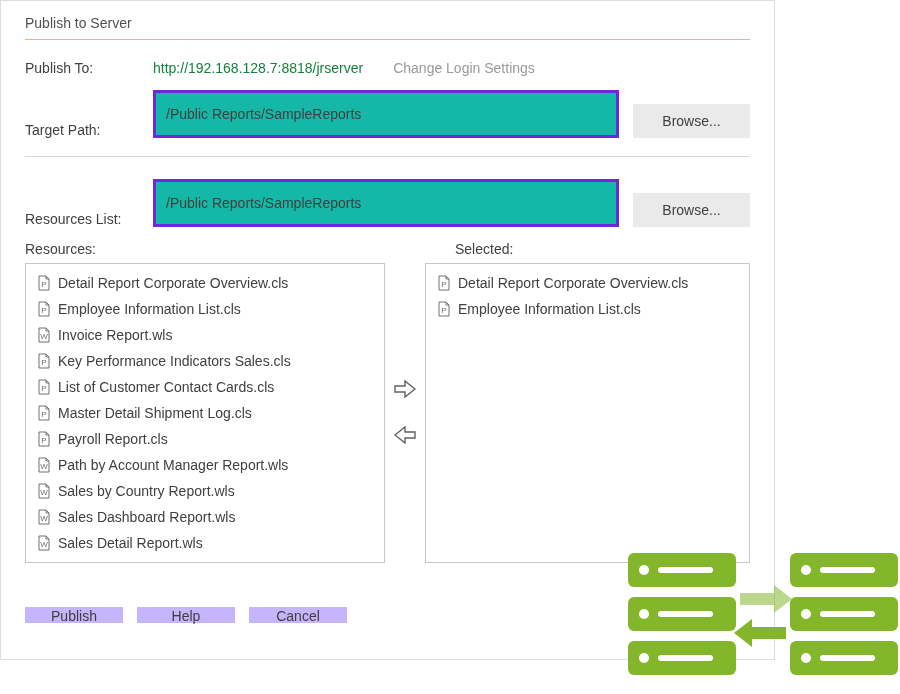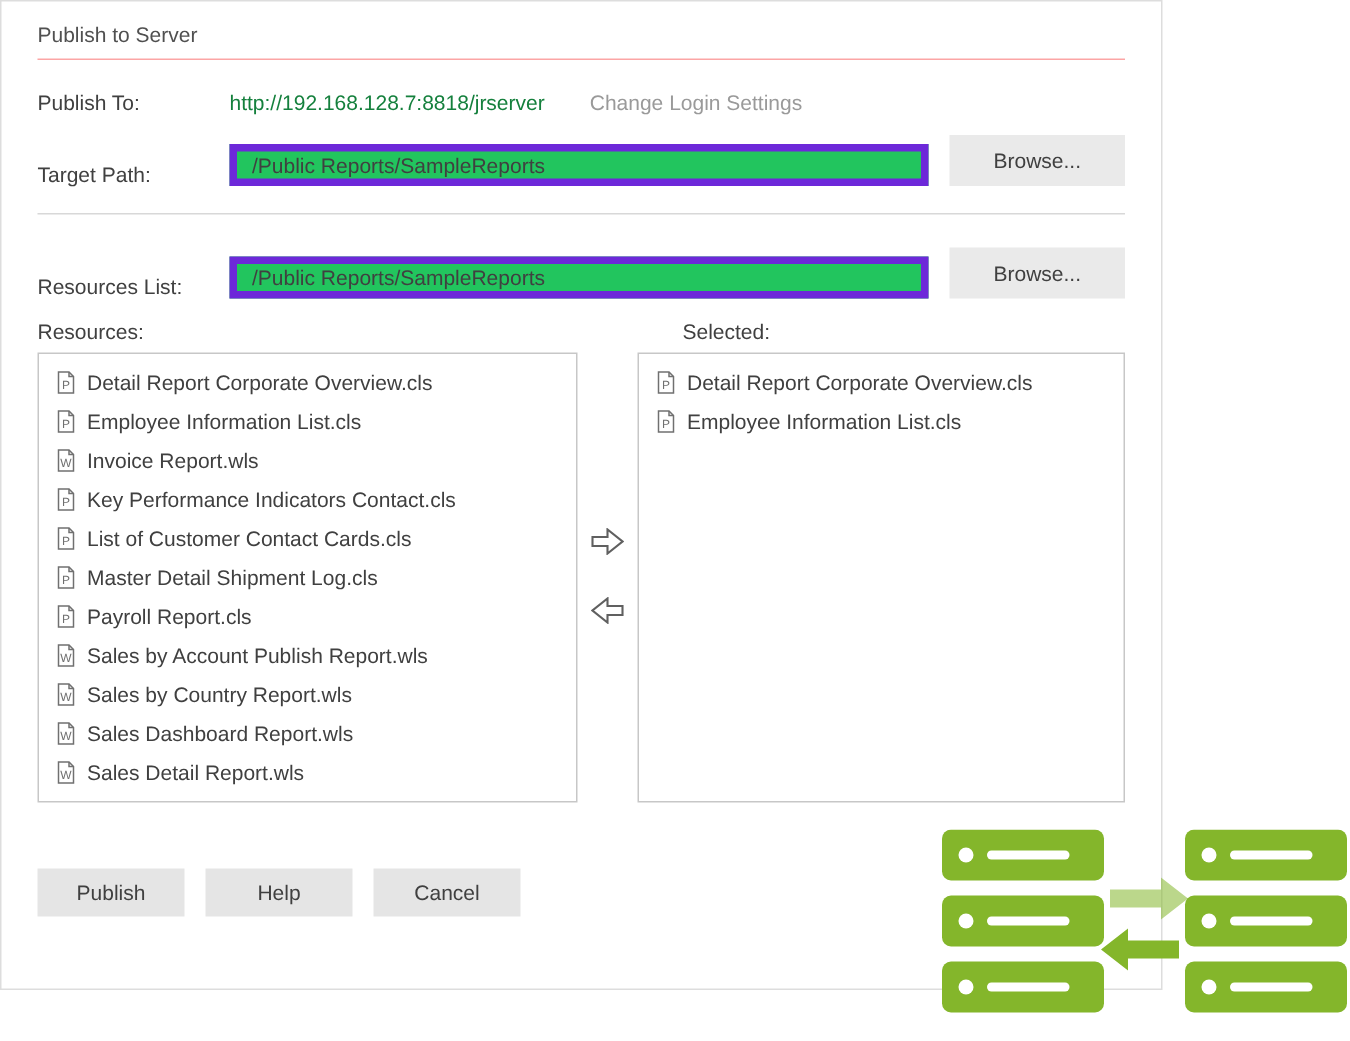--- a/index.html
+++ b/index.html
@@ -41,26 +41,26 @@
     flex-shrink: 0;
   }
   .url-text { color: #15803d; }
   .link {
     color: #9a9a9a;
     margin-left: 22px;
     cursor: pointer;
   }
   .text-input {
     flex: 1;
-    height: 28px;
-    border: 5px solid #6d28d9;
+    height: 48px;
+    border: 3px solid #6d28d9;
     padding: 0 10px;
     font-size: 14px;
     color: #404040;
-    background: #22c55e;
+    background: #14b8a6;
     outline: none;
   }
   .browse-btn {
     width: 117px;
     height: 34px;
     border: none;
     background: #eaeaea;
     color: #404040;
     font-size: 14px;
     cursor: pointer;
@@ -114,23 +114,23 @@
     width: 16px; height: 16px; flex-shrink: 0;
     display: inline-flex; align-items: center; justify-content: center;
   }
   .action-row {
     display: flex;
     gap: 14px;
     margin-top: 44px;
   }
   .action-btn {
     width: 98px;
-    height: 32px;
+    height: 16px;
     border: none;
-    background: #e5e5e5;
+    background: #c4b5fd;
     color: #404040;
     font-size: 14px;
     cursor: pointer;
   }
   .decor {
     position: absolute;
     right: 2px;
     bottom: 8px;
     pointer-events: none;
   }
@@ -204,21 +204,21 @@
           <span>Invoice Report.wls</span>
         </div>
         <div class="list-item">
           <span class="file-icon">
             <svg width="16" height="16" viewBox="0 0 16 16">
               <path d="M3 1 h7 l3 3 v11 h-10 z" fill="none" stroke="#707070" stroke-width="1"></path>
               <path d="M10 1 v3 h3" fill="none" stroke="#707070" stroke-width="1"></path>
               <text x="8" y="12" text-anchor="middle" font-size="8" fill="#707070" font-family="Arial">P</text>
             </svg>
           </span>
-          <span>Key Performance Indicators Contact.cls</span>
+          <span>Key Performance Indicators Sales.cls</span>
         </div>
         <div class="list-item">
           <span class="file-icon">
             <svg width="16" height="16" viewBox="0 0 16 16">
               <path d="M3 1 h7 l3 3 v11 h-10 z" fill="none" stroke="#707070" stroke-width="1"></path>
               <path d="M10 1 v3 h3" fill="none" stroke="#707070" stroke-width="1"></path>
               <text x="8" y="12" text-anchor="middle" font-size="8" fill="#707070" font-family="Arial">P</text>
             </svg>
           </span>
           <span>List of Customer Contact Cards.cls</span>
@@ -244,21 +244,21 @@
           <span>Payroll Report.cls</span>
         </div>
         <div class="list-item">
           <span class="file-icon">
             <svg width="16" height="16" viewBox="0 0 16 16">
               <path d="M3 1 h7 l3 3 v11 h-10 z" fill="none" stroke="#707070" stroke-width="1"></path>
               <path d="M10 1 v3 h3" fill="none" stroke="#707070" stroke-width="1"></path>
               <text x="8" y="12" text-anchor="middle" font-size="8" fill="#707070" font-family="Arial">W</text>
             </svg>
           </span>
-          <span>Sales by Account Publish Report.wls</span>
+          <span>Path by Account Manager Report.wls</span>
         </div>
         <div class="list-item">
           <span class="file-icon">
             <svg width="16" height="16" viewBox="0 0 16 16">
               <path d="M3 1 h7 l3 3 v11 h-10 z" fill="none" stroke="#707070" stroke-width="1"></path>
               <path d="M10 1 v3 h3" fill="none" stroke="#707070" stroke-width="1"></path>
               <text x="8" y="12" text-anchor="middle" font-size="8" fill="#707070" font-family="Arial">W</text>
             </svg>
           </span>
           <span>Sales by Country Report.wls</span>

